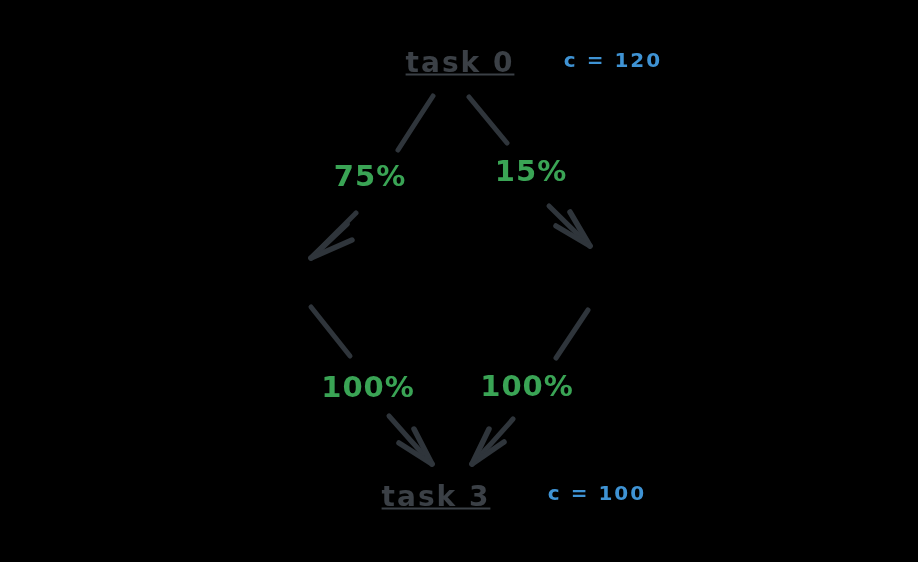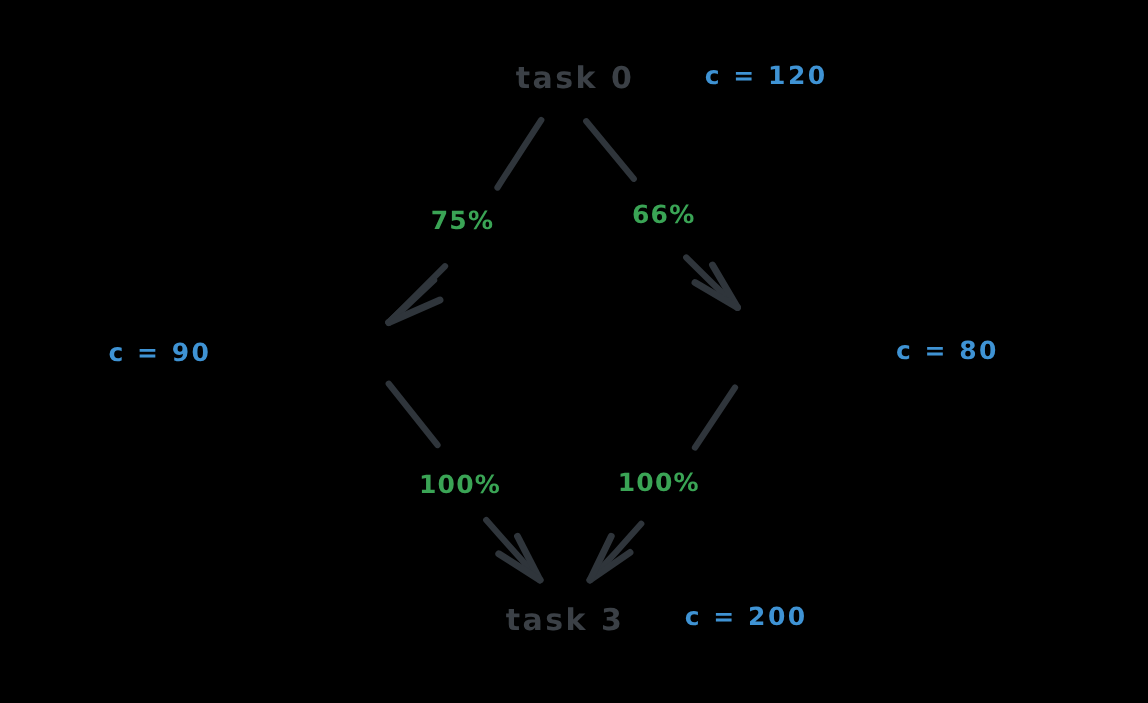--- a/index.html
+++ b/index.html
@@ -20,31 +20,32 @@
   .arrow-layer{position:absolute;left:0;top:0;width:918px;height:562px;}
   .label{
     position:absolute;
     transform:translate(-50%,-50%);
     white-space:nowrap;
     font-weight:700;
     user-select:none;
   }
   .node-label{
     color:var(--node-color);
-    font-size:24px;
+    font-size:28px;
     letter-spacing:2px;
+    text-decoration:underline;
   }
   .cost-label{
     color:var(--cost-color);
     font-size:20px;
     letter-spacing:2px;
   }
   .prob-label{
     color:var(--prob-color);
-    font-size:20px;
+    font-size:29px;
     letter-spacing:1px;
   }
   path.shaft{stroke:var(--arrow-color);stroke-width:5;fill:none;stroke-linecap:round;}
   path.wing{stroke:var(--arrow-color);stroke-width:5.5;fill:none;stroke-linecap:round;}
 </style>
 </head>
 <body>
 
 <div class="canvas">
 
@@ -75,25 +76,23 @@
       <path class="shaft" d="M588,310 Q572,334 556,358"></path>
       <path class="shaft" d="M513,419 Q493,442 472,464"></path>
       <path class="wing" d="M472,464 L504,442"></path>
       <path class="wing" d="M472,464 L489,429"></path>
     </g>
   </svg>
 
   <div class="label node-label" style="left:460px;top:62px">task 0</div>
   <div class="label cost-label" style="left:613px;top:60px">c = 120</div>
 
-  <div class="label cost-label" style="left:128px;top:282px">c = 90</div>
 
-  <div class="label cost-label" style="left:758px;top:280px">c = 80</div>
 
-  <div class="label node-label" style="left:452px;top:496px">task 3</div>
-  <div class="label cost-label" style="left:597px;top:493px">c = 200</div>
+  <div class="label node-label" style="left:436px;top:496px">task 3</div>
+  <div class="label cost-label" style="left:597px;top:493px">c = 100</div>
 
   <div class="label prob-label" style="left:370px;top:176px">75%</div>
-  <div class="label prob-label" style="left:531px;top:171px">66%</div>
+  <div class="label prob-label" style="left:531px;top:171px">15%</div>
   <div class="label prob-label" style="left:368px;top:387px">100%</div>
   <div class="label prob-label" style="left:527px;top:386px">100%</div>
 
 </div>
 
 </body></html>

